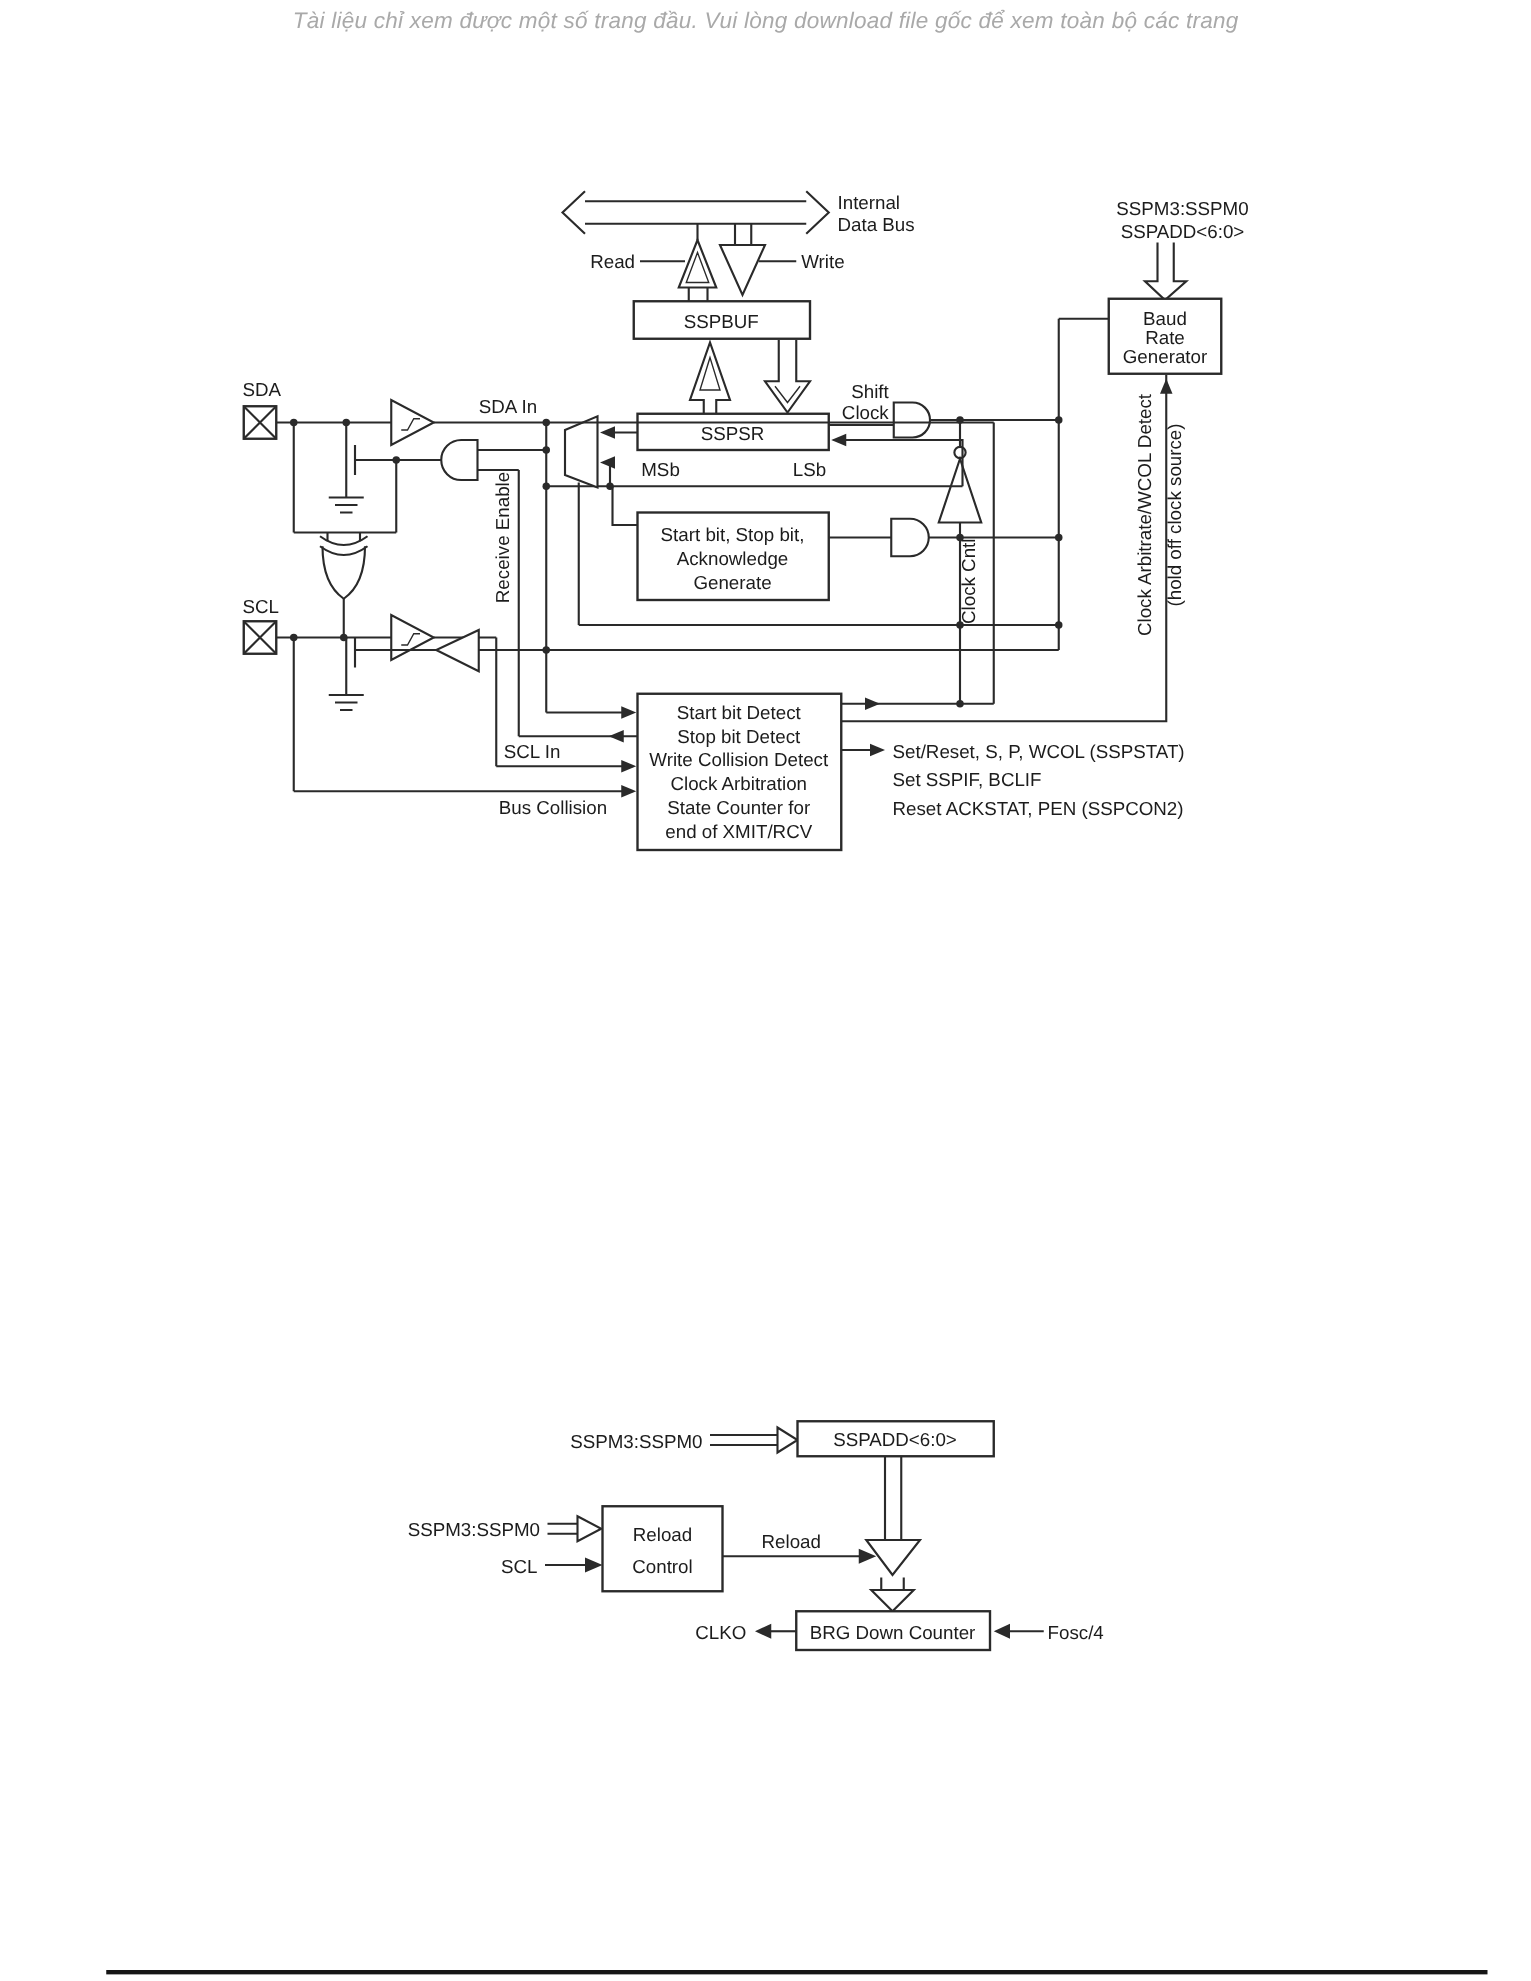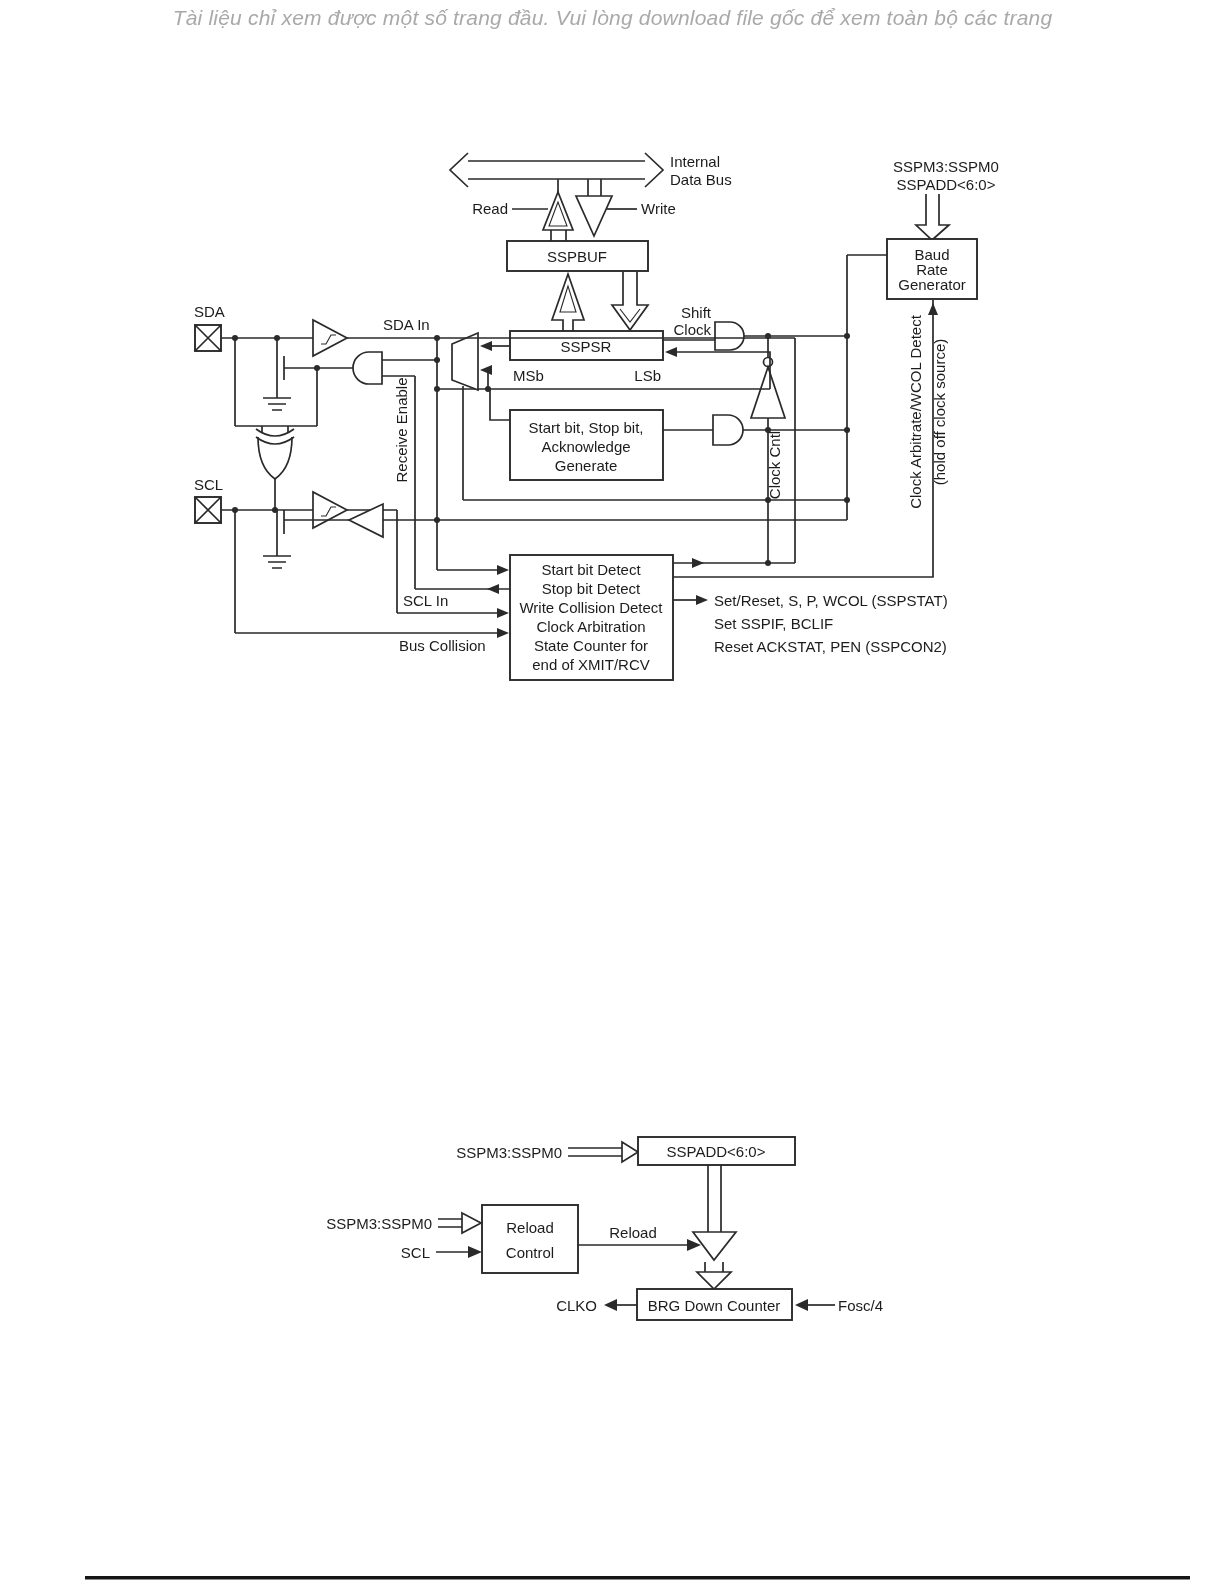--- a/index.html
+++ b/index.html
@@ -1,19 +1,19 @@
 <!DOCTYPE html>
 <html><head>
 <meta charset="utf-8">
 <style>
   html,body{margin:0;padding:0;background:#ffffff;}
   .page{position:relative;width:1225px;height:1585px;background:#fff;overflow:hidden;
         font-family:"Liberation Sans",sans-serif;}
   .watermark{position:absolute;top:6px;left:0;right:0;text-align:center;
-        font-style:italic;color:#a9a9a9;font-size:21px;letter-spacing:.2px;}
+        font-style:italic;color:#a9a9a9;font-size:18px;letter-spacing:.2px;}
   svg{position:absolute;top:0;left:0;}
   svg text{font-family:"Liberation Sans",sans-serif;font-size:15px;fill:#1c1c1c;}
   .wire{stroke:#2a2a2a;stroke-width:1.7;fill:none;}
   .thin{stroke:#2a2a2a;stroke-width:1.1;fill:none;}
   .box{fill:#ffffff;stroke:#2a2a2a;stroke-width:1.9;}
   .shape{fill:#ffffff;stroke:#2a2a2a;stroke-width:1.7;}
   .open{fill:none;stroke:#2a2a2a;stroke-width:1.7;}
   .dot{fill:#2a2a2a;stroke:none;}
   .ah{fill:#2a2a2a;stroke:none;}
   .rule{fill:#151515;}

